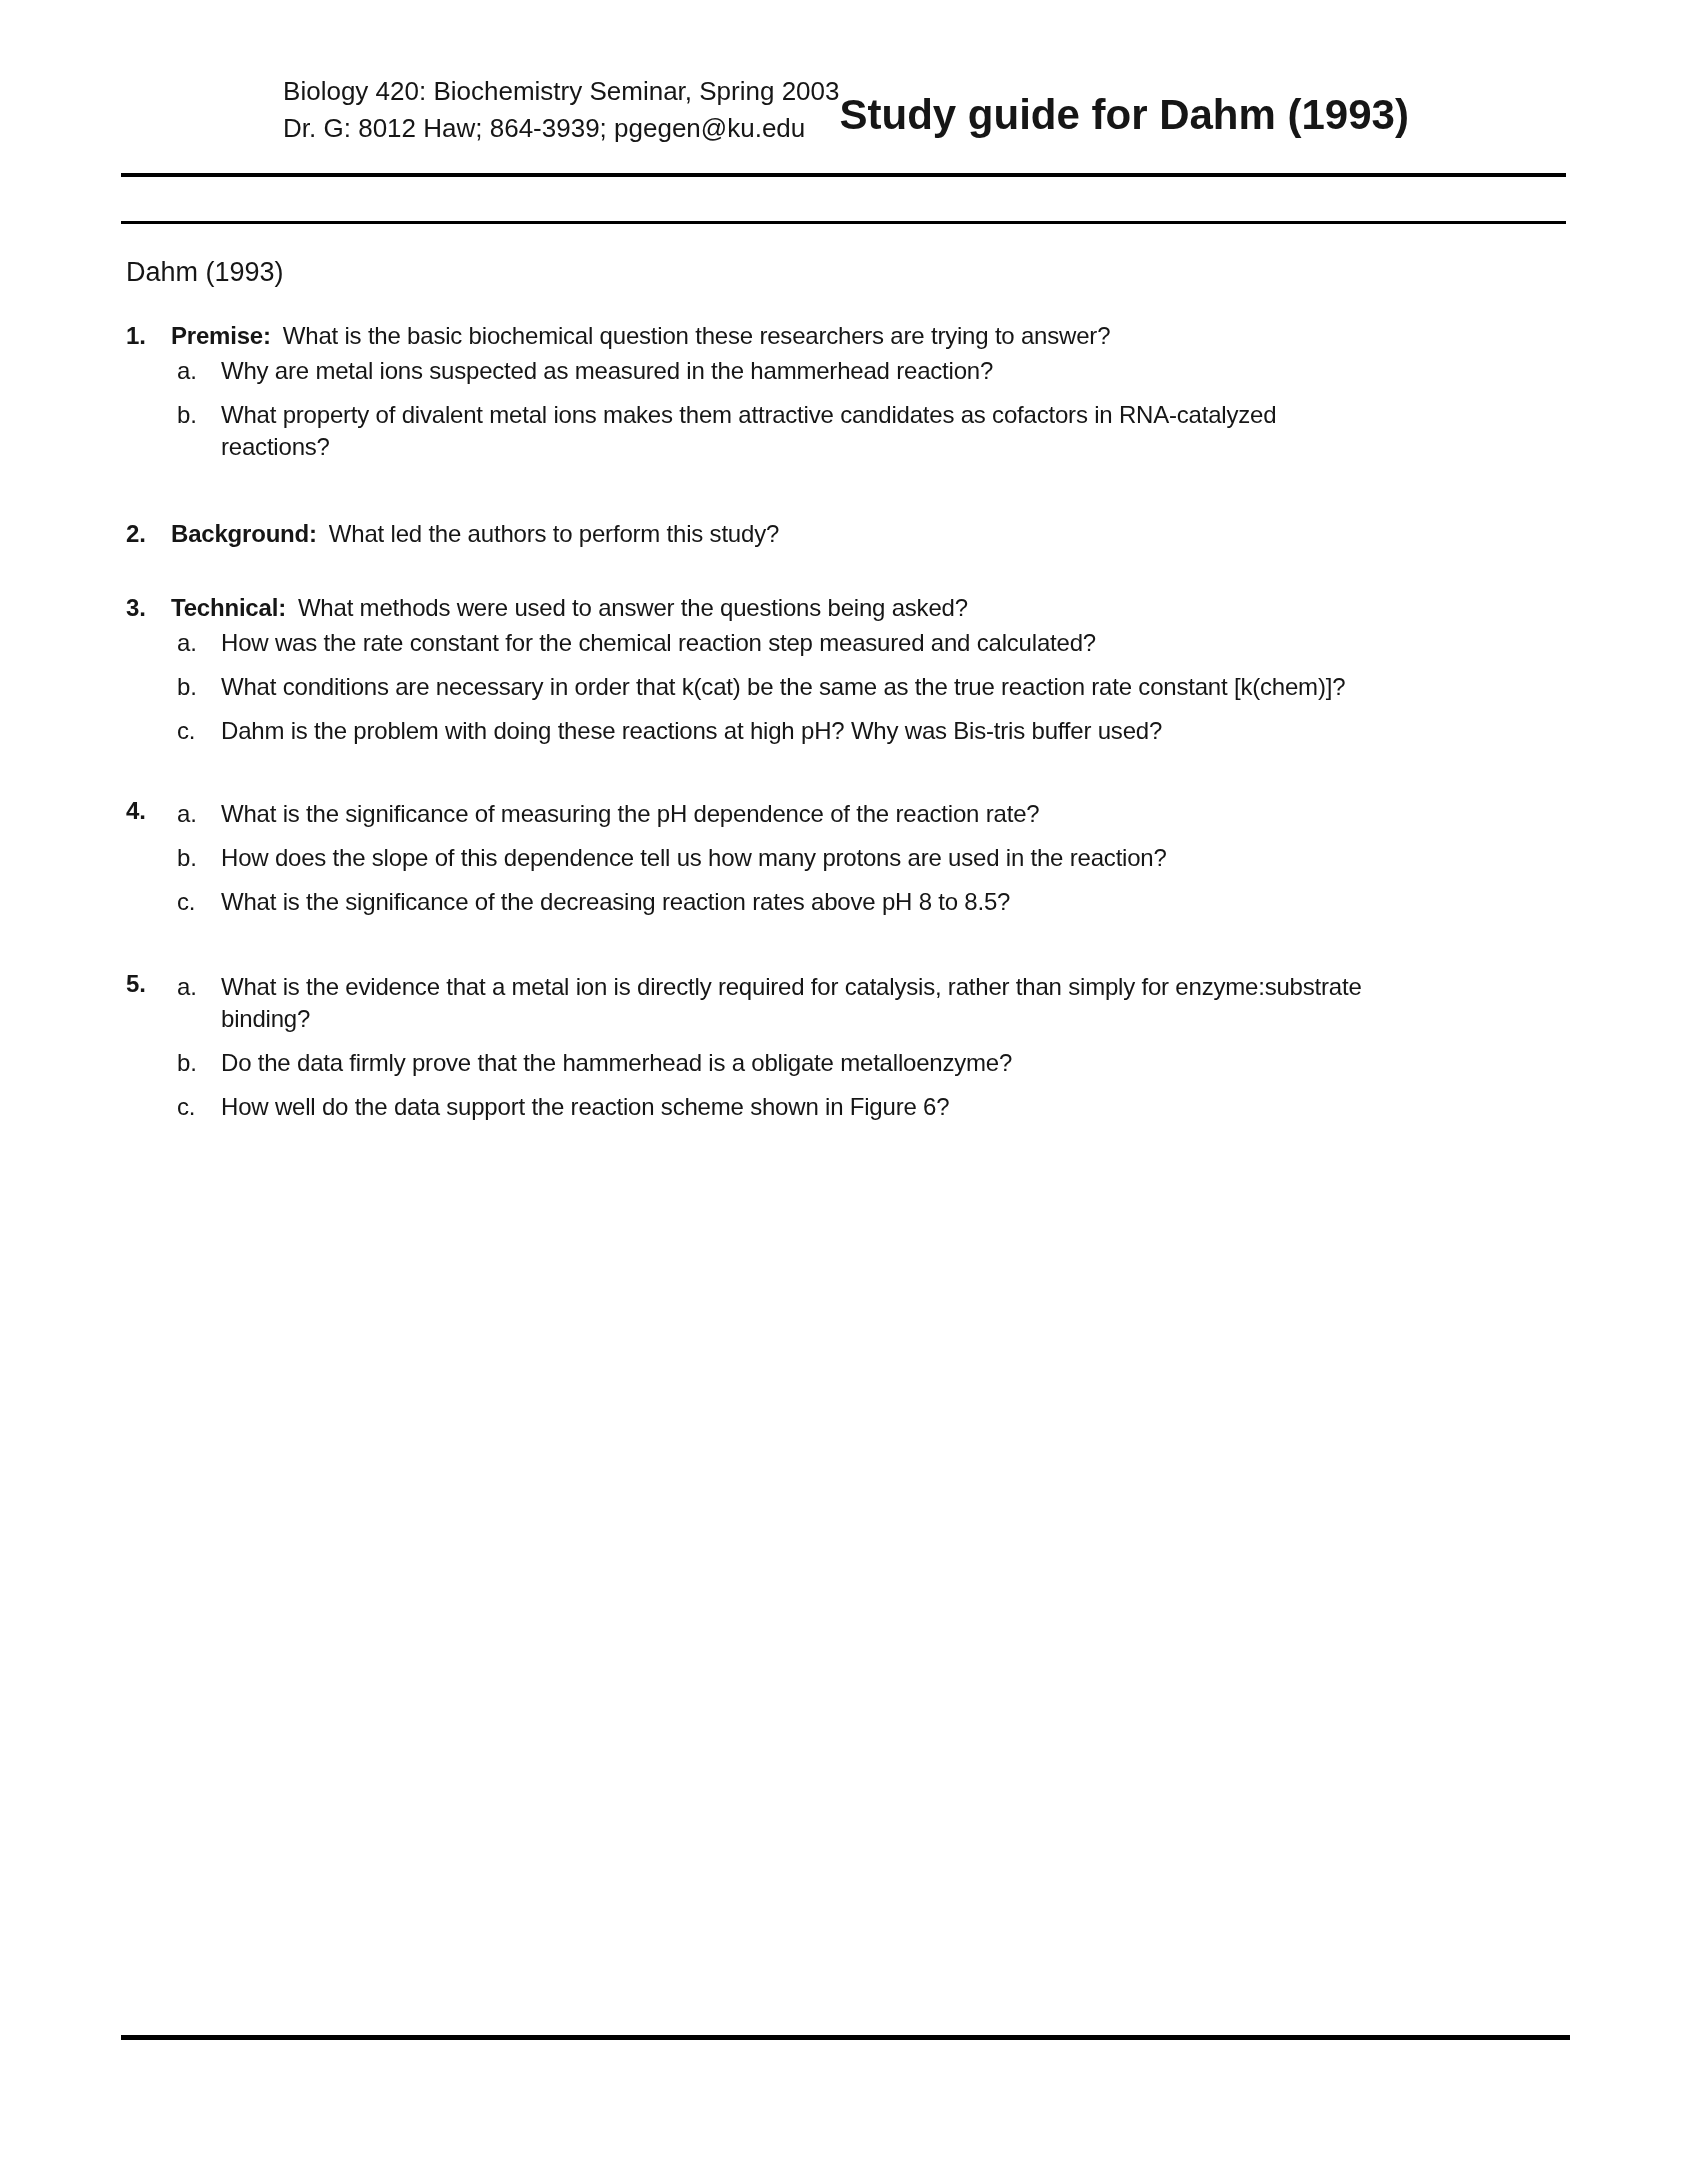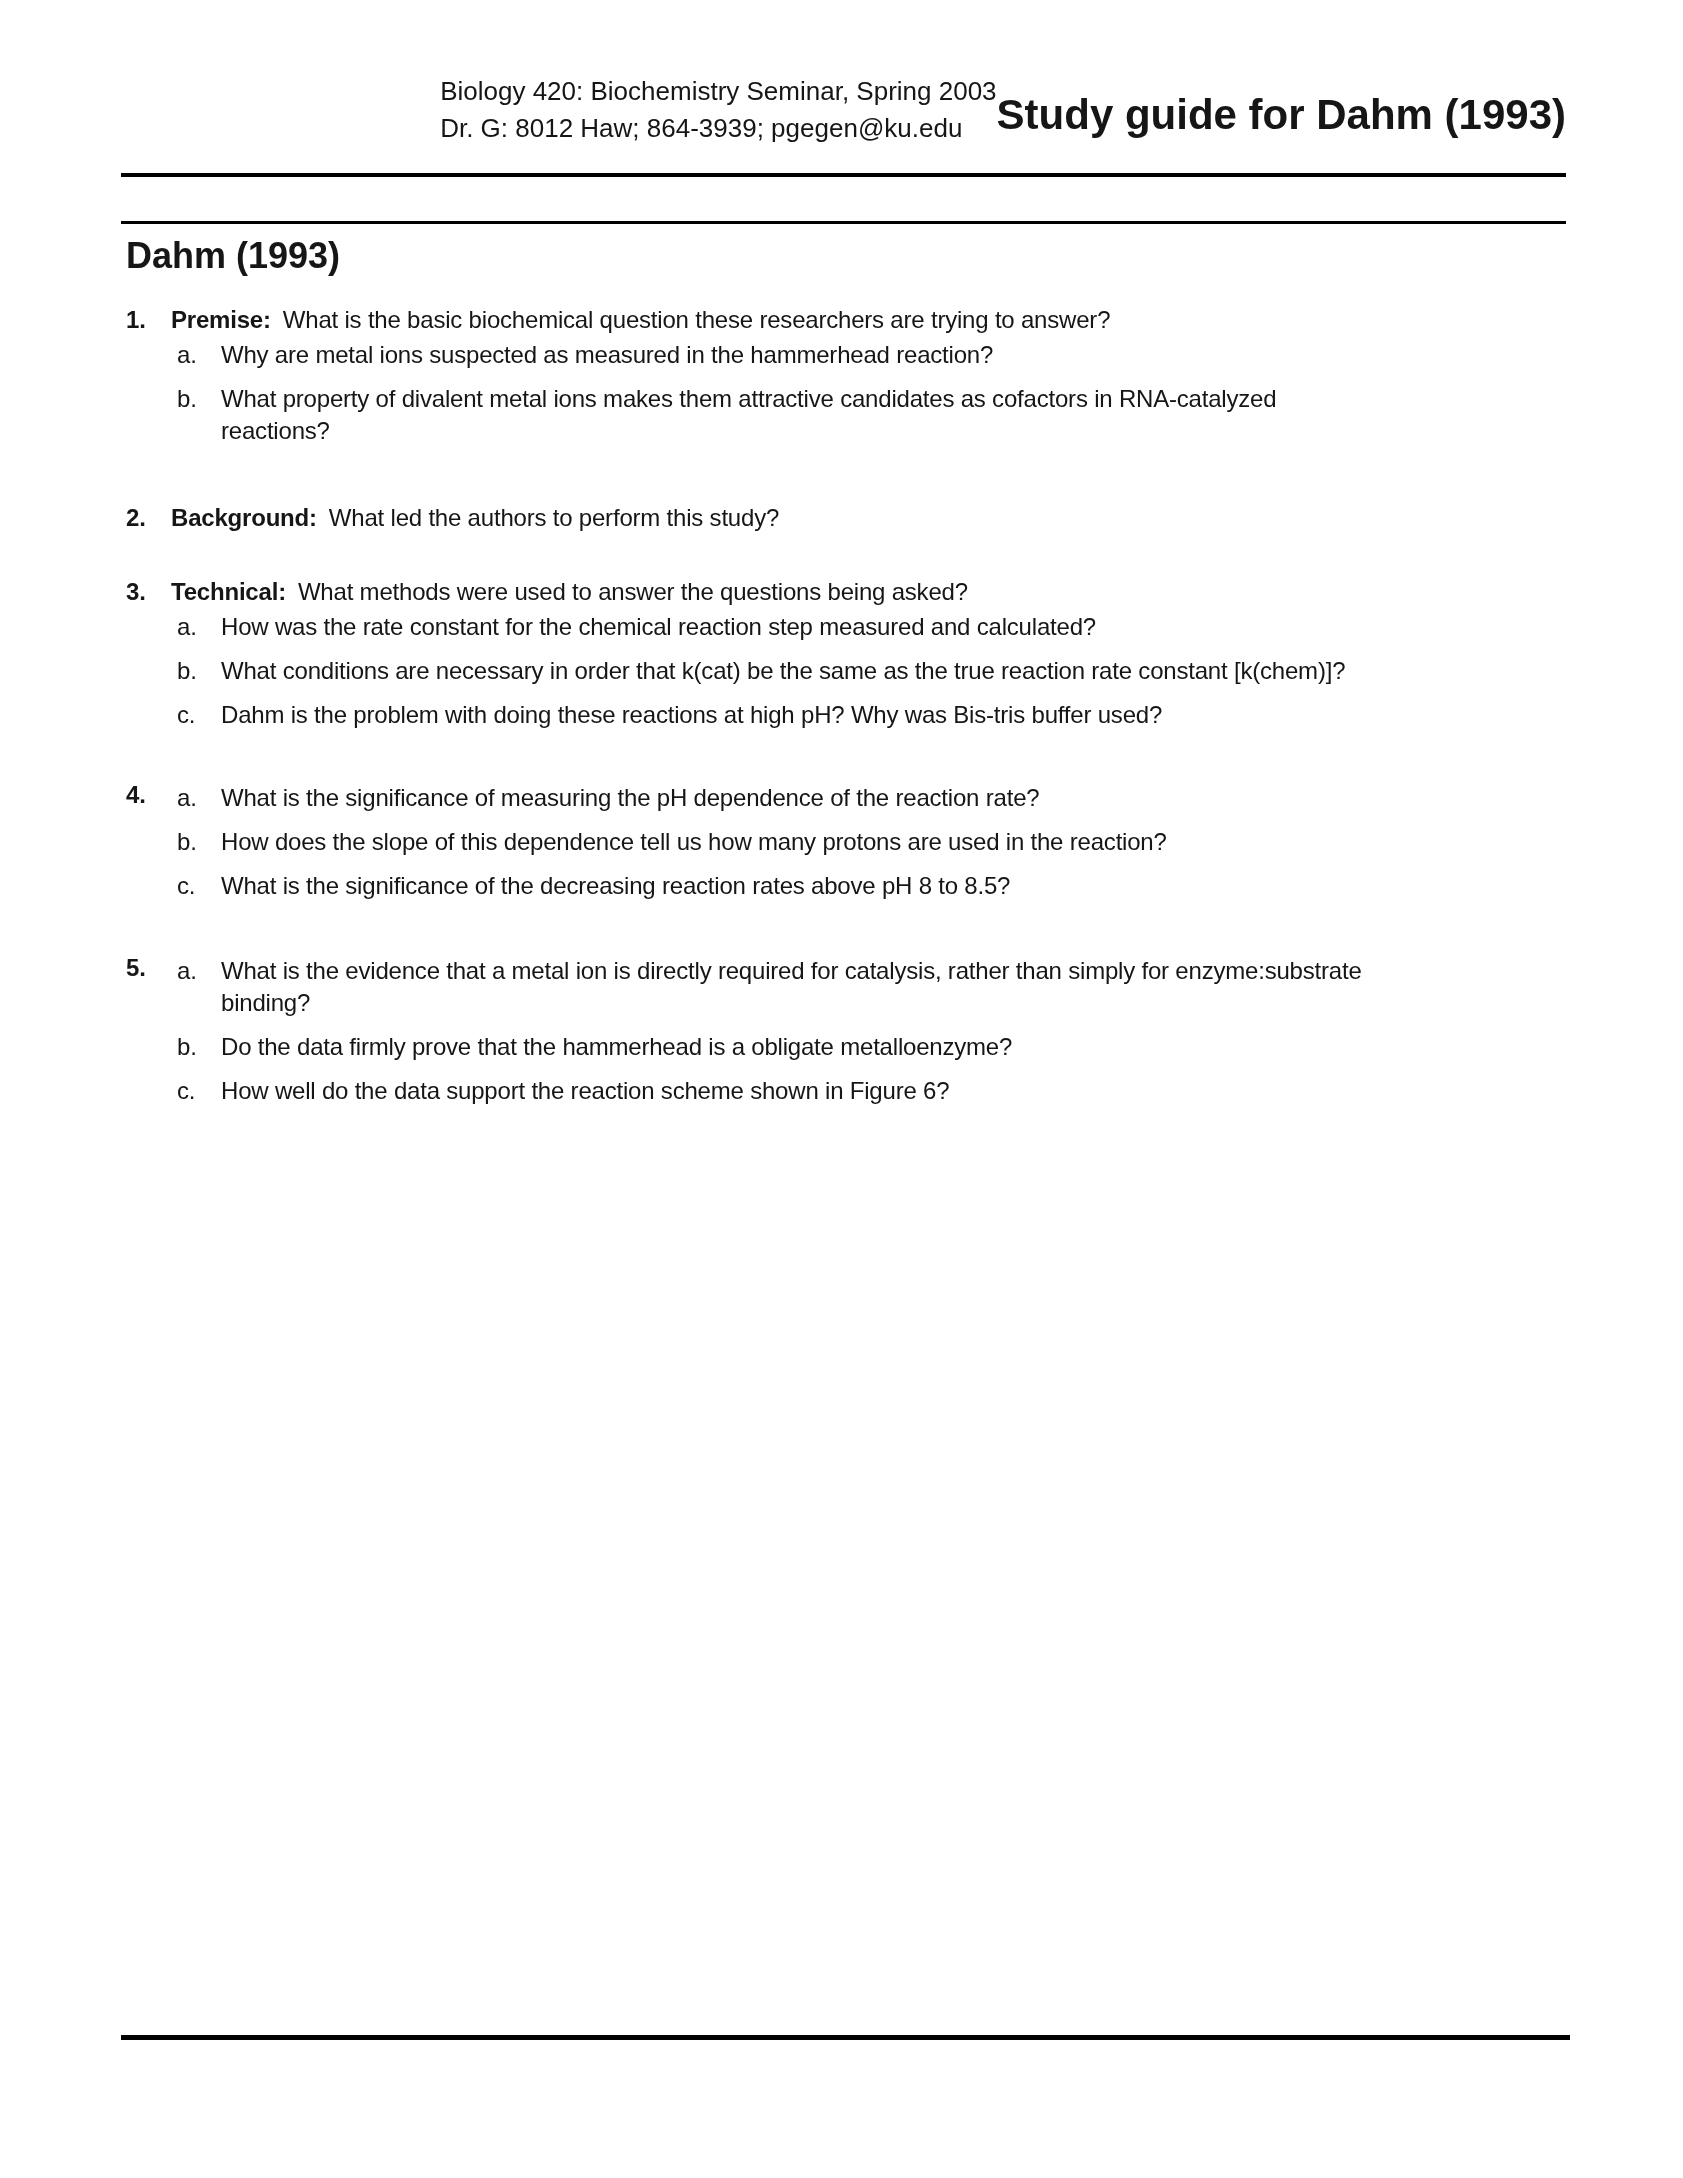--- a/index.html
+++ b/index.html
@@ -9,41 +9,41 @@
     height: 2178px;
     background: #ffffff;
     box-sizing: border-box;
     padding: 73px 117px 0 126px;
     font-family: "Liberation Sans", sans-serif;
     color: #161616;
     overflow: hidden;
   }
   .header-row {
     display: flex;
-    justify-content: flex-end;
+    justify-content: center;
     align-items: flex-end;
   }
   .header-left {
     font-size: 26px;
     line-height: 37px;
     white-space: nowrap;
   }
   .header-title {
     font-size: 42px;
     font-weight: bold;
     white-space: nowrap;
     padding-bottom: 8px;
   }
   .rule { background: #000000; margin-left: -5px; }
   .rule-top { height: 4px; margin-top: 26px; }
   .rule-mid { height: 3px; margin-top: 44px; }
   .doc-heading {
-    margin-top: 14px;
-    font-size: 36px;
-    font-weight: bold;
+    margin-top: 30px;
+    font-size: 27px;
+    font-weight: normal;
     line-height: 36px;
   }
   .qlist {
     margin-top: 30px;
     font-size: 24px;
     line-height: 32px;
     letter-spacing: -0.2px;
   }
   .section { display: flex; }
   .sec-2 { margin-top: 55px; }

